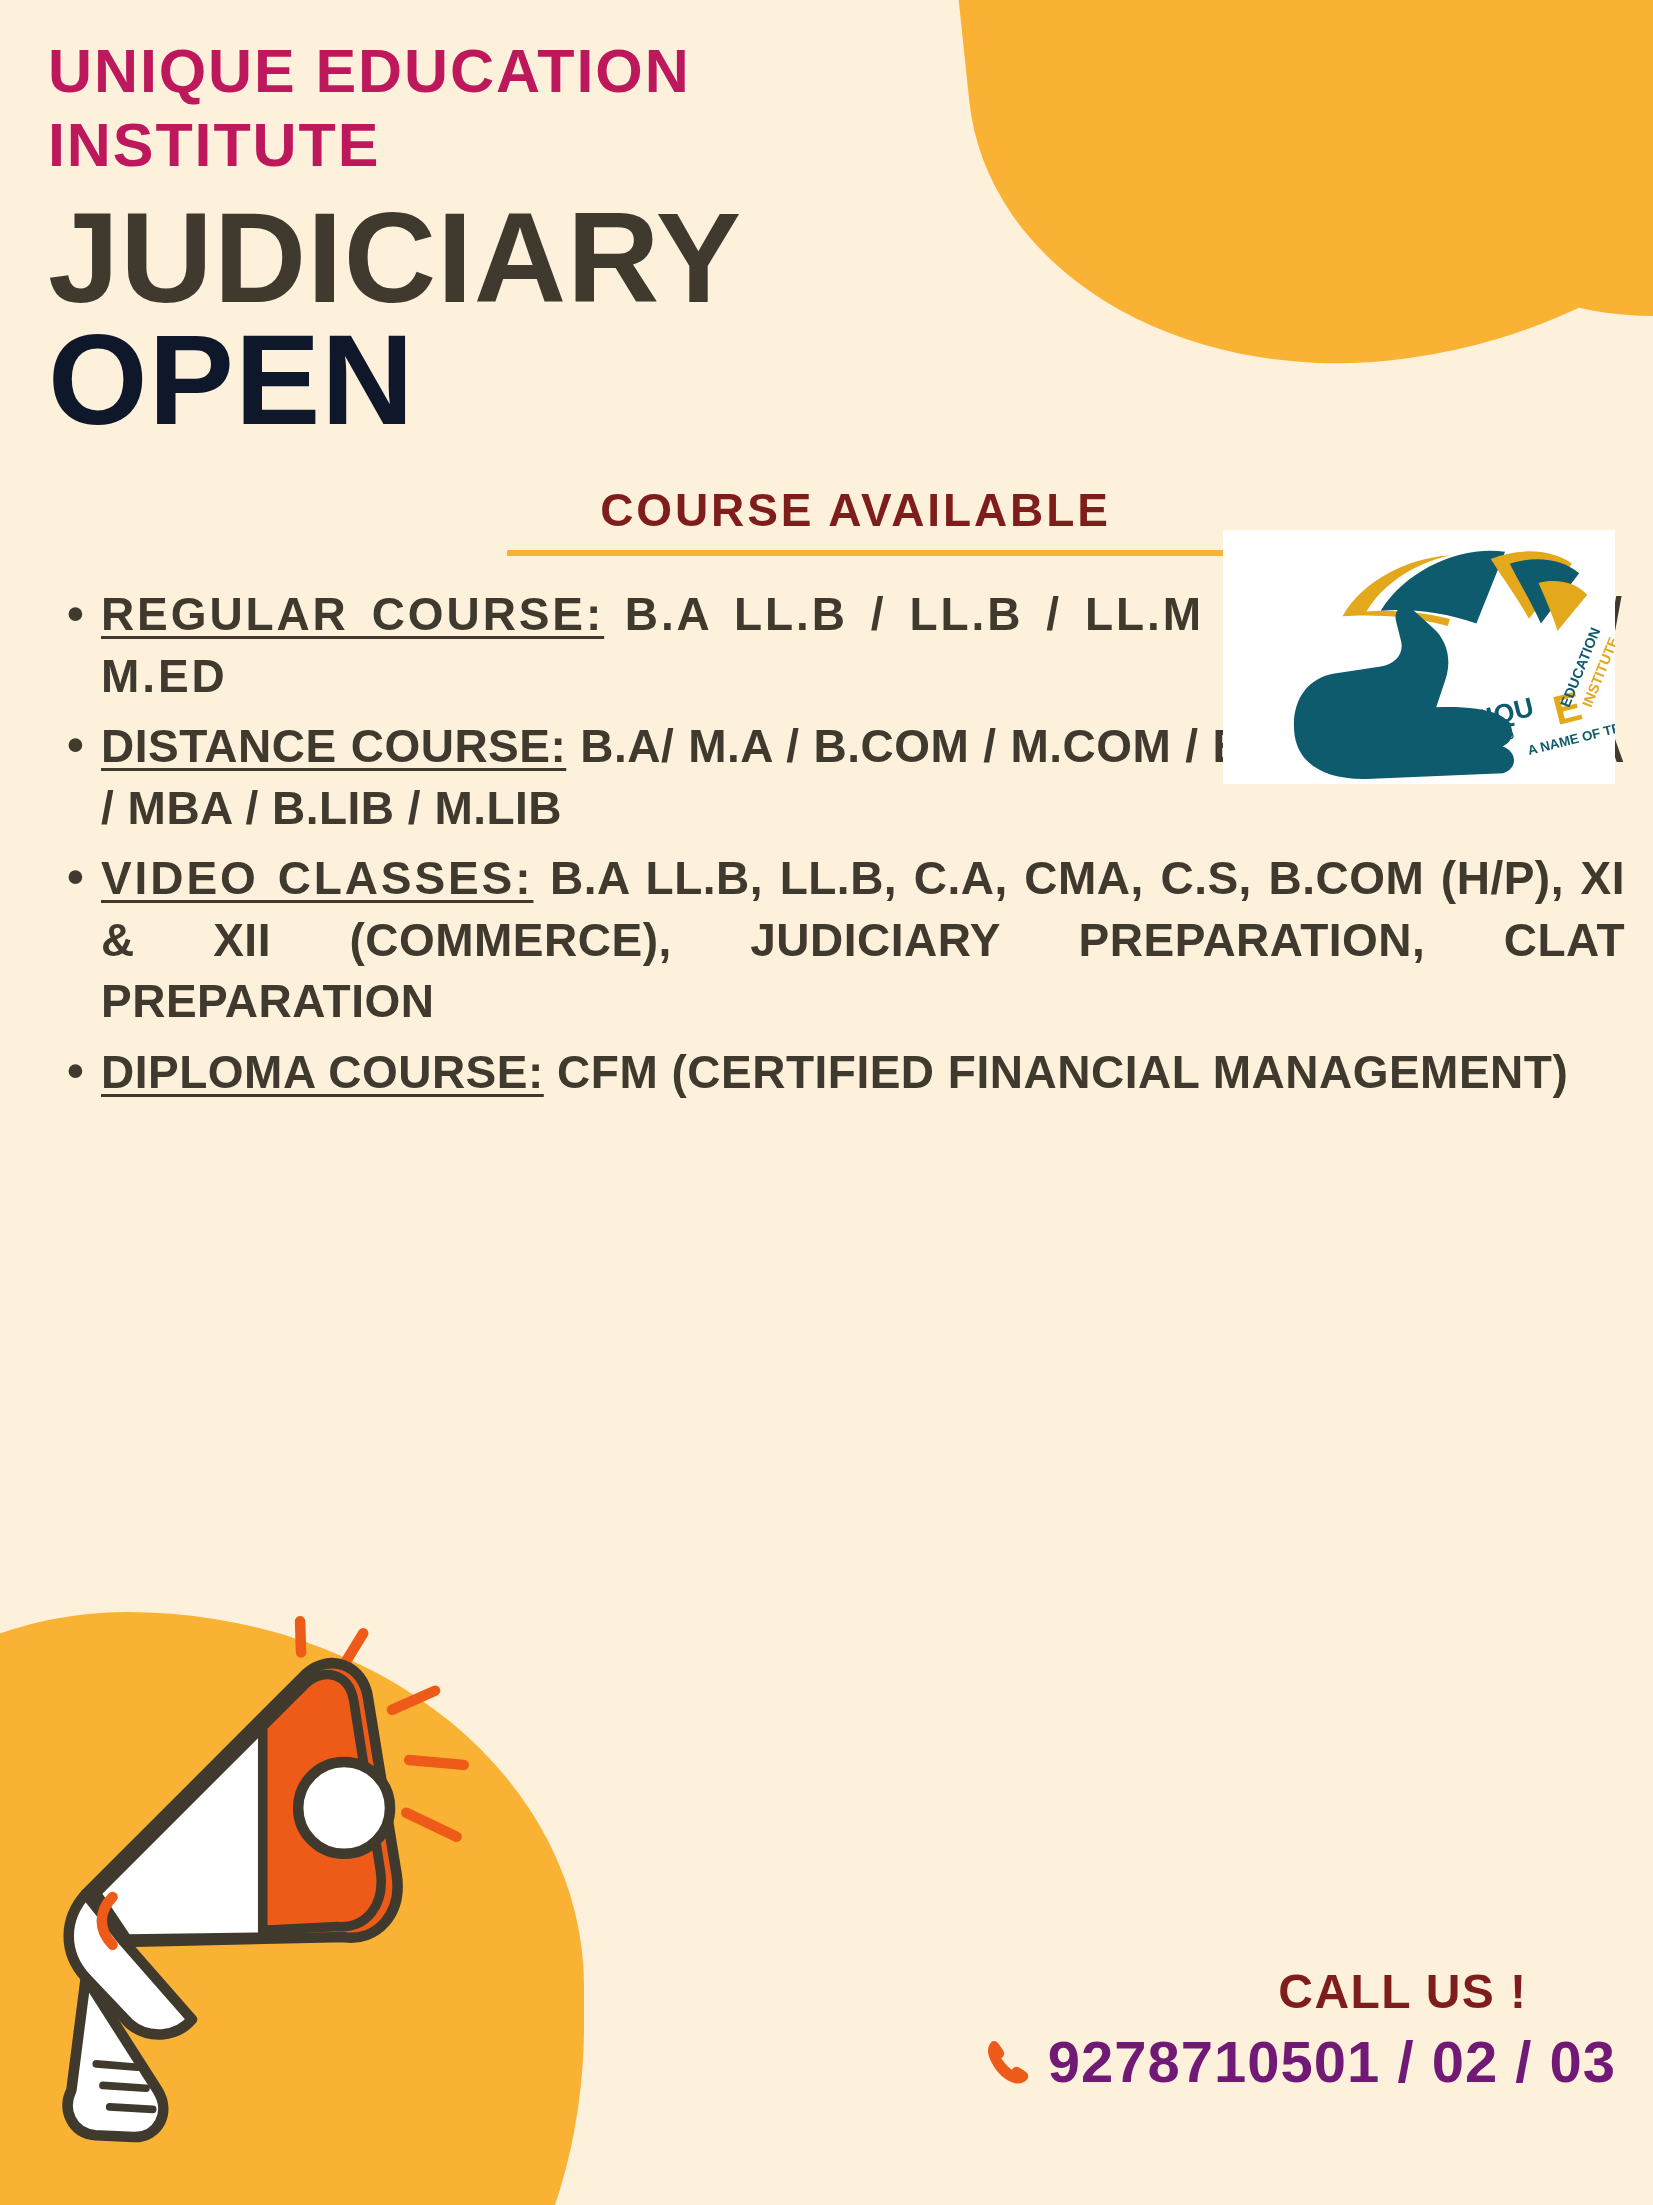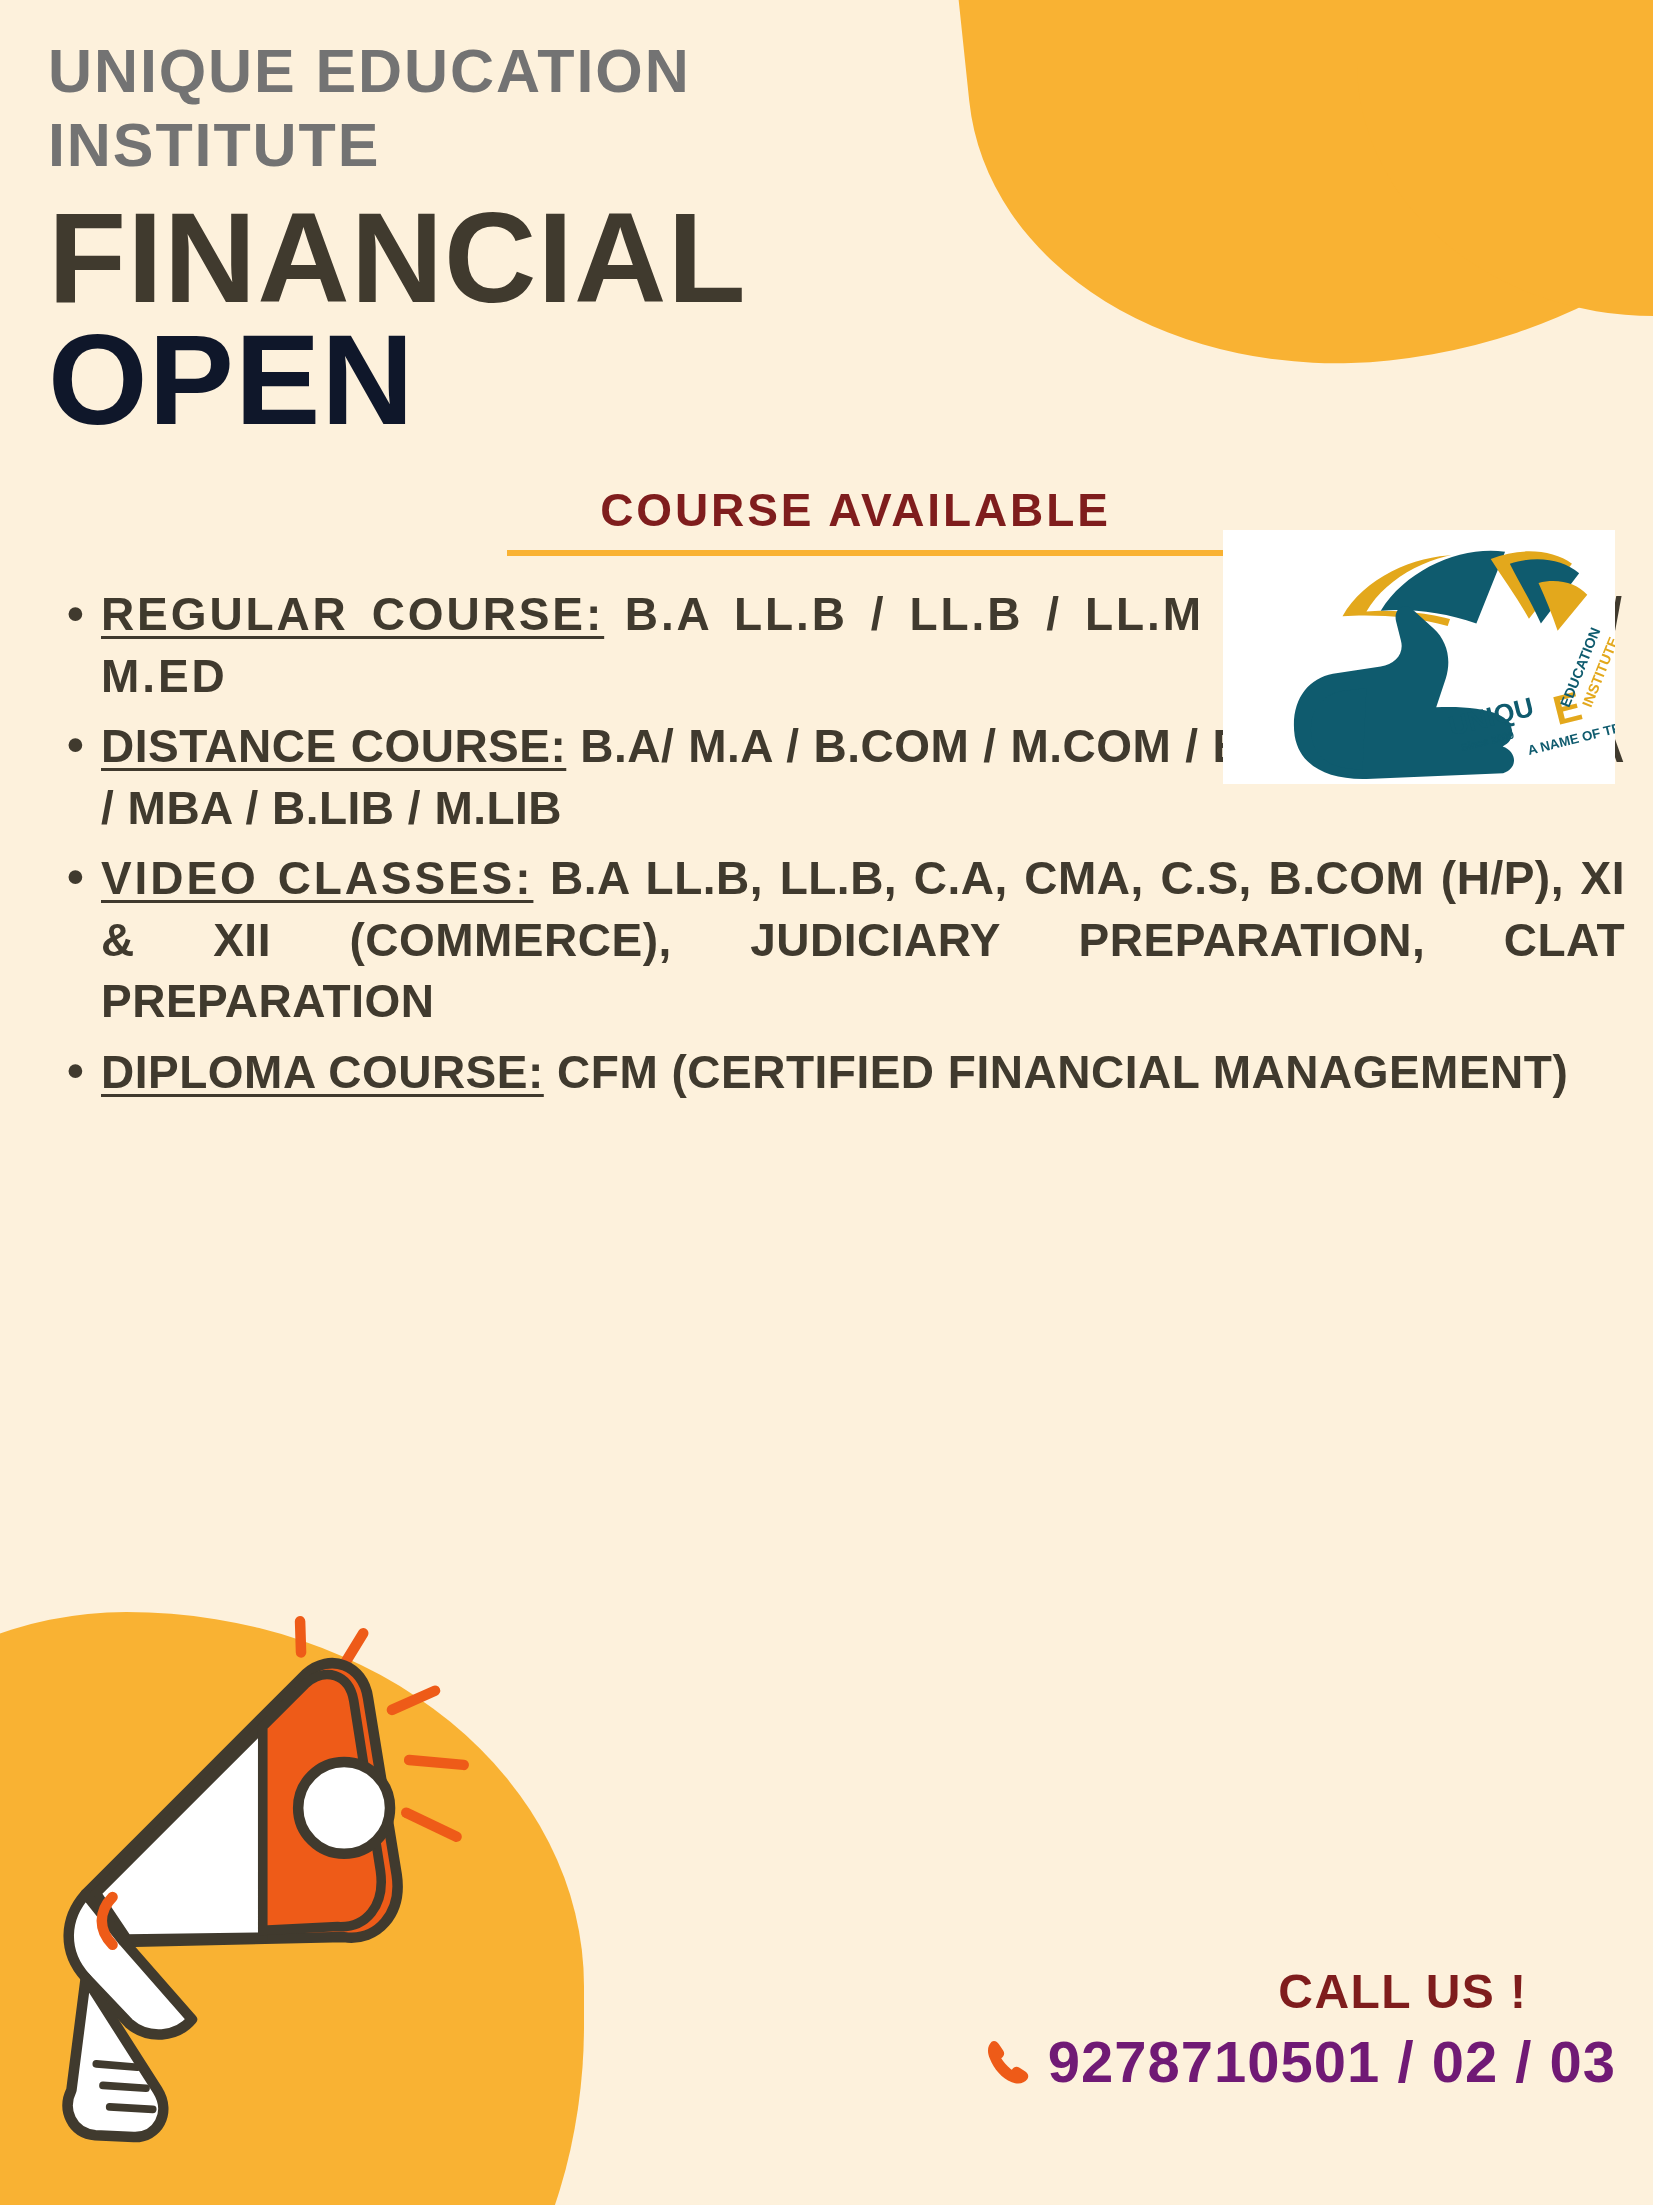--- a/index.html
+++ b/index.html
@@ -54,21 +54,21 @@
     z-index: 0;
   }
 
   
   .header {
     position: relative;
     z-index: 3;
     padding: 34px 0 0 48px;
   }
   .inst-line {
-    color: #737373;
+    color: #be185d;
     font-weight: bold;
     font-size: 61px;
     letter-spacing: 1.9px;
     line-height: 1.22;
     white-space: nowrap;
   }
   .admission {
     color: #403a2e;
     font-weight: bold;
     font-size: 128px;
@@ -199,21 +199,21 @@
 
 <div class="poster">
 
   <div class="blob-top"></div>
   <div class="blob-top-2"></div>
   <div class="blob-bottom"></div>
 
   <div class="header">
     <div class="inst-line">UNIQUE EDUCATION</div>
     <div class="inst-line">INSTITUTE</div>
-    <div class="admission">FINANCIAL</div>
+    <div class="admission">JUDICIARY</div>
     <div class="open">OPEN</div>
   </div>
 
   <div class="logo-box">
     <svg class="logo-svg" width="392" height="254" viewBox="0 0 820 530" xmlns="http://www.w3.org/2000/svg">
       <rect x="0" y="0" width="820" height="530" fill="#ffffff"></rect>
 
       <path d="M250 180 C300 90 430 40 520 55 L470 200 C400 180 310 175 250 180 Z" fill="#e3a81c"></path>
       <path d="M300 170 C350 85 470 35 560 48 L505 195 C440 172 355 165 300 170 Z" fill="#ffffff"></path>
       <path d="M330 168 C385 80 500 32 590 45 L530 195 C462 170 385 163 330 168 Z" fill="#0f5b6e"></path>

